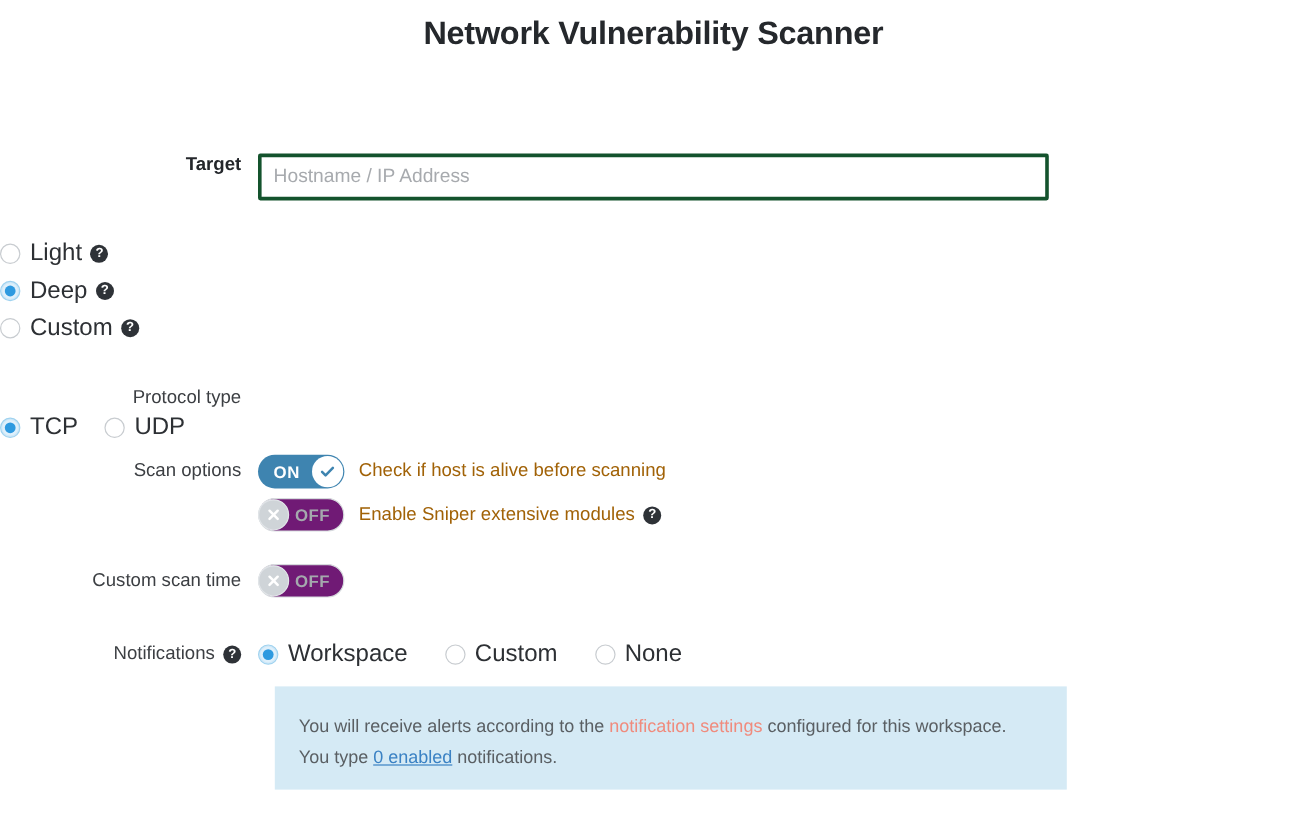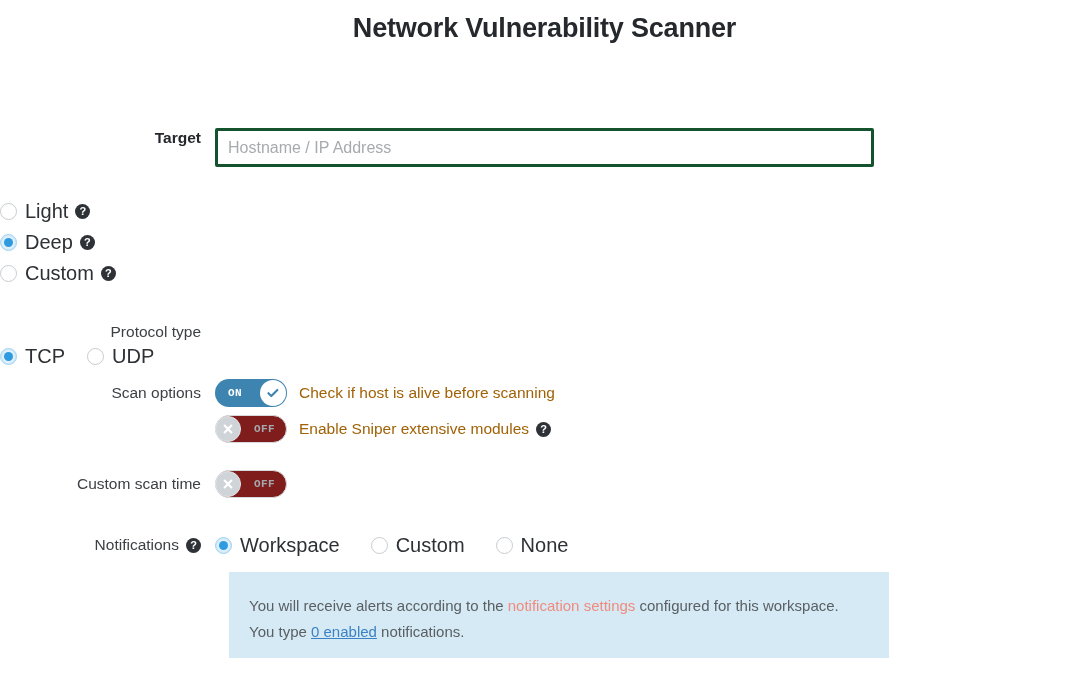--- a/index.html
+++ b/index.html
@@ -74,24 +74,24 @@
     font-family: "Liberation Sans", sans-serif;
   }
 
   
   .toggle {
     position: relative; display: inline-flex; align-items: center;
     width: 72px; height: 28px; border-radius: 14px;
     flex: 0 0 auto; cursor: pointer;
   }
   .toggle.on { background: #3e84b0; }
-  .toggle.off { background: #7f1d1d; border: 1px solid #d6dadd; }
+  .toggle.off { background: #701a75; border: 1px solid #d6dadd; }
   .toggle .t-text {
-    position: absolute; font-size: 11px; font-weight: bold;
-    letter-spacing: 0.4px; font-family: Liberation Mono, monospace; text-align: right;
+    position: absolute; font-size: 14px; font-weight: bold;
+    letter-spacing: 0.4px; font-family: Liberation Sans, sans-serif; text-align: right;
   }
   .toggle.on .t-text { left: 13px; color: #ffffff; }
   .toggle.off .t-text { right: 11px; color: #a4a9ad; }
   .knob {
     position: absolute; width: 26px; height: 26px; border-radius: 50%;
     top: 50%; transform: translateY(-50%);
     display: flex; align-items: center; justify-content: center;
   }
   .toggle.on .knob { right: 1px; background: #ffffff; }
   .toggle.off .knob { left: -1px; background: #cfd4d8; border: 1px solid #e2e6e9;}

